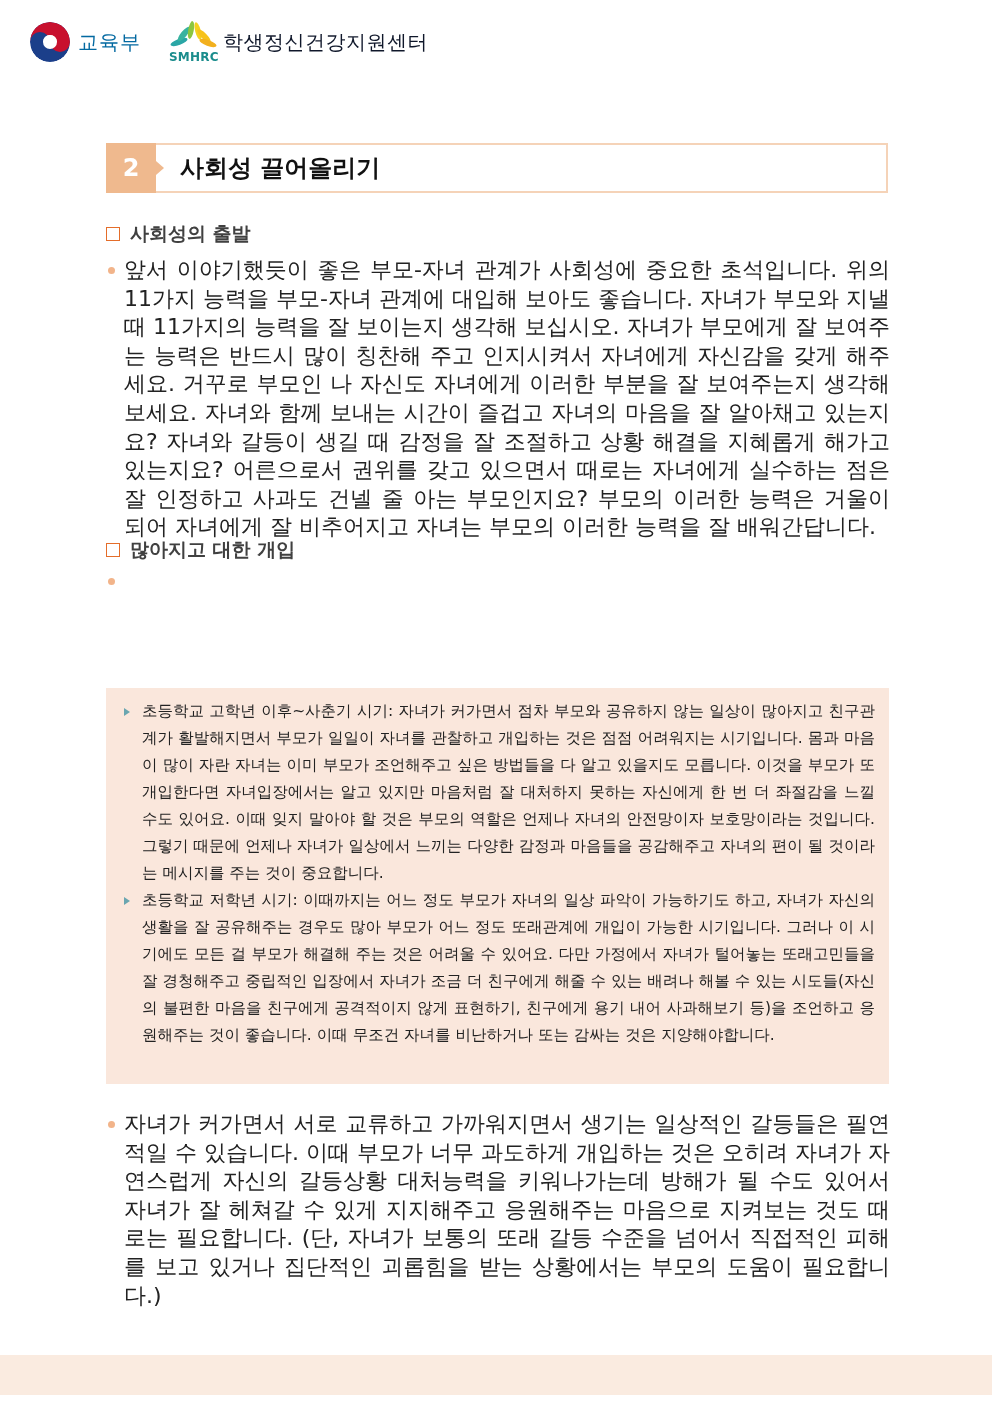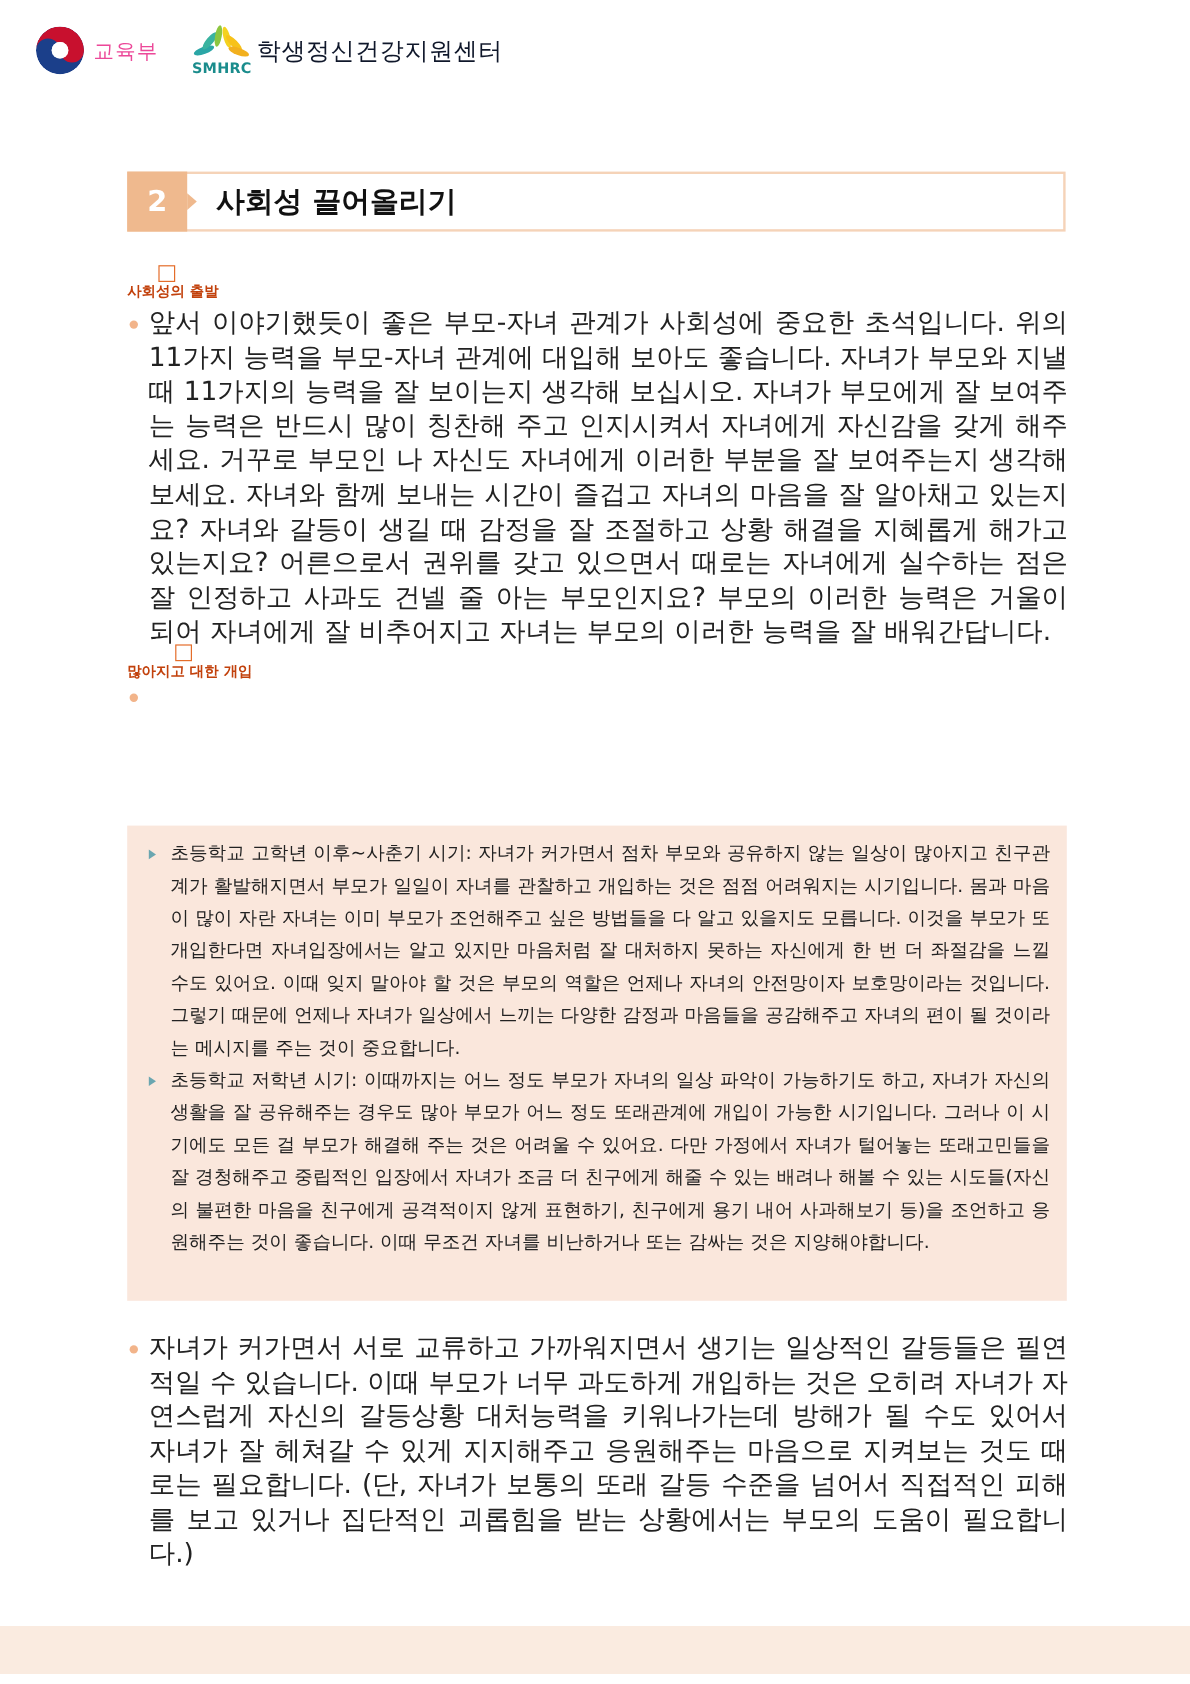--- a/index.html
+++ b/index.html
@@ -3,34 +3,34 @@
 <meta charset="utf-8">
 <style>
   * { box-sizing: border-box; margin: 0; padding: 0; }
   html, body { width: 992px; height: 1403px; background: #ffffff; overflow: hidden; }
   body { position: relative; font-family: "DejaVu Sans", "Liberation Sans", sans-serif; color: #222222; }
 
   
   .logos { position: absolute; left: 30px; top: 20px; height: 44px; display: flex; align-items: center; }
   .moe { display: flex; align-items: center; }
   .taeguk { width: 40px; height: 40px; border-radius: 50%; position: relative; overflow: hidden; }
-  .moe-label { font-size: 17px; color: #ec4899; margin-left: 8px; letter-spacing: 1px; }
+  .moe-label { font-size: 20px; color: #0369a1; margin-left: 8px; letter-spacing: 1px; }
   .smhrc { display: flex; align-items: center; margin-left: 28px; }
   .smhrc-mark { width: 48px; height: 44px; position: relative; }
   .smhrc-abbr { position: absolute; bottom: 0; left: 0; width: 48px; text-align: center; font-size: 12px; font-weight: bold; color: #1a8c8c; letter-spacing: 0.2px; }
   .smhrc-name { font-size: 20px; color: #0f172a; margin-left: 6px; letter-spacing: 0.5px; }
 
   
   .section-title { position: absolute; left: 106px; top: 143px; width: 782px; height: 50px; border: 2px solid #f5d3b8; display: flex; align-items: center; background: #fff; }
   .section-num { width: 50px; height: 50px; margin-left: -2px; margin-top: -2px; margin-bottom: -2px; background: #efb98e; color: #ffffff; font-size: 24px; font-weight: bold; display: flex; align-items: center; justify-content: center; position: relative; }
   .section-num::after { content: ""; position: absolute; right: -8px; top: 50%; transform: translateY(-50%); border-left: 8px solid #efb98e; border-top: 7px solid transparent; border-bottom: 7px solid transparent; }
   .section-text { margin-left: 24px; font-size: 24px; font-weight: bold; color: #111111; }
 
   
-  .subhead { position: absolute; left: 106px; font-size: 12px; font-weight: bold; color: #c2410c; display: flex; align-items: center; flex-direction: column; }
+  .subhead { position: absolute; left: 106px; font-size: 19px; font-weight: bold; color: #404040; display: flex; align-items: center; }
   .subhead .box { width: 14px; height: 14px; border: 1.5px solid #e46d2a; margin-right: 10px; display: inline-block; }
 
   
   .para { position: absolute; left: 106px; width: 784px; font-size: 22px; line-height: 28.6px; text-align: justify; color: #222222; padding-left: 18px; }
   .para .dot { position: absolute; left: 2px; top: 11px; width: 7px; height: 7px; border-radius: 50%; background: #f2b48a; }
 
   
   .shade { position: absolute; left: 106px; top: 688px; width: 783px; height: 396px; background: #fae7dc; padding: 10px 14px 10px 14px; }
   .sub-item { position: relative; padding-left: 22px; font-size: 15.5px; line-height: 27px; text-align: justify; color: #222222; }
   .sub-item .tri { position: absolute; left: 4px; top: 10px; width: 0; height: 0; border-left: 6px solid #6aa6b0; border-top: 4px solid transparent; border-bottom: 4px solid transparent; }

